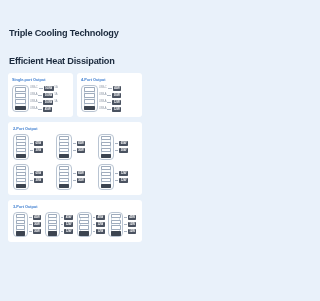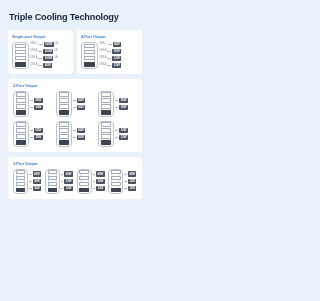--- a/index.html
+++ b/index.html
@@ -11,21 +11,21 @@
     position:relative;
   }
   .title{
     padding:12px 9px 0 9px;
     color:#1b2a3d;
     font-weight:bold;
     font-size:9.2px;
     line-height:11.6px;
     letter-spacing:-.2px;
   }
-  .title div{white-space:nowrap;}
+  .title div{white-space:nowrap;margin-top:16px;}
 
   .card{
     background:#ffffff;
     border-radius:3px;
     box-sizing:border-box;
   }
   .toprow{
     display:flex;
     gap:4px;
     margin:6px 8px 0 8px;
@@ -114,20 +114,21 @@
   .grid3 .cell{flex:1;display:flex;justify-content:flex-start;}
   .rowgap{margin-top:4px;}
   .grid4{display:flex;gap:2px;}
   .grid4 .cell{flex:1;display:flex;justify-content:flex-start;}
 </style>
 </head>
 <body>
 
 <div class="title">
   <div>Triple Cooling Technology</div>
+  <div>Efficient Heat Dissipation</div>
 </div>
 
 <div class="toprow">
   <div class="card">
     <div class="sec-title">Single-port Output</div>
     <div class="unit">
         <div class="device" style="width: 15px; height: 25px;">
           <div class="port" style="width: 9px; height: 2.6px;"></div>
           <div class="port" style="width: 9px; height: 2.6px;"></div>
           <div class="port" style="width: 9px; height: 2.6px;"></div>

